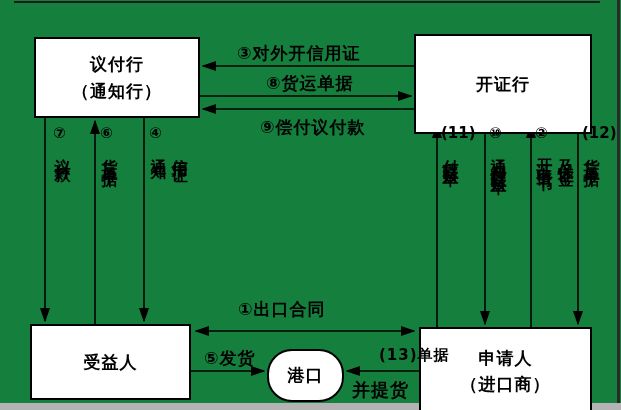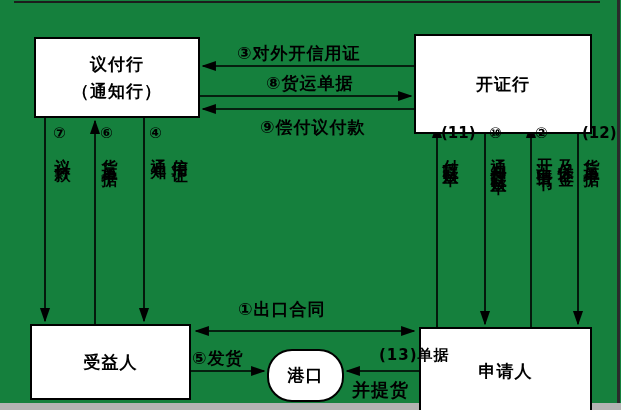--- a/index.html
+++ b/index.html
@@ -76,27 +76,28 @@
   <div class="box" style="left:30px; top:324px; width:161px; height:76px;">
     <div>受益人</div>
   </div>
 
   <div class="box" style="left:267px; top:349px; width:77px; height:53px;border-radius:25px;">
     <div>港口</div>
   </div>
 
   <div class="box" style="left:419px; top:327px; width:173px; height:88px;">
     <div>申请人</div>
+    <div>（进口商）</div>
   </div>
 
   <div class="hlabel" style="left:237px; top:42px;">③对外开信用证</div>
   <div class="hlabel" style="left:266px; top:72px;">⑧货运单据</div>
   <div class="hlabel" style="left:260px; top:116px;">⑨偿付议付款</div>
   <div class="hlabel" style="left:238px; top:298px;">①出口合同</div>
-  <div class="hlabel" style="left:192px; top:347px;text-align:center;">⑤发货</div>
+  <div class="hlabel" style="left:204px; top:347px;text-align:center;">⑤发货</div>
   <div class="hlabel" style="left:345px; top:346px; font-size:15px;padding-left:34px;">(13)单据</div>
   <div class="hlabel" style="left:352px; top:378px; font-size:18px;">并提货</div>
 
   <div class="vwrap" style="left:53px; top:126px;">
     <div class="vnum">⑦</div>
     <div class="vcols">
         <div class="vtext">议付款</div>
       </div>
   </div>
 

